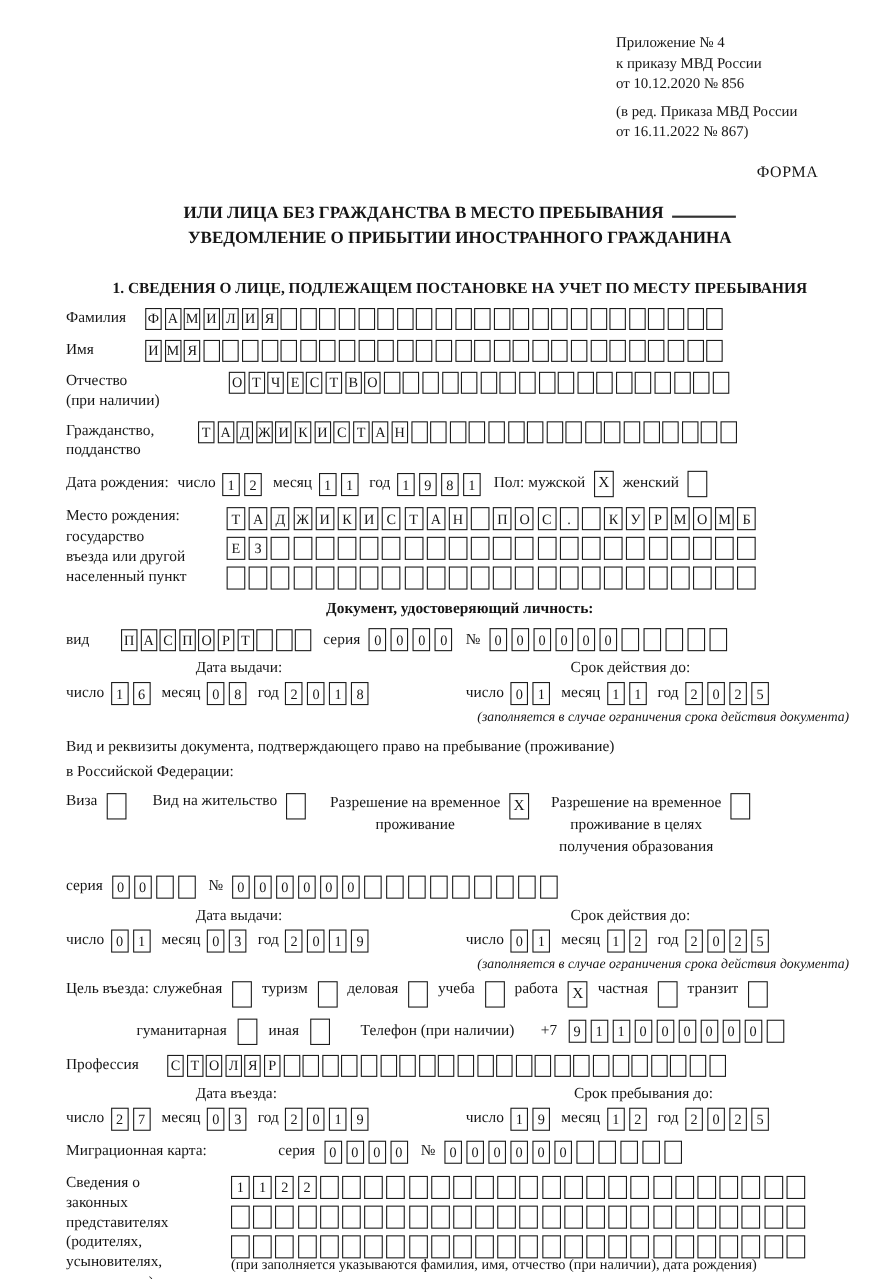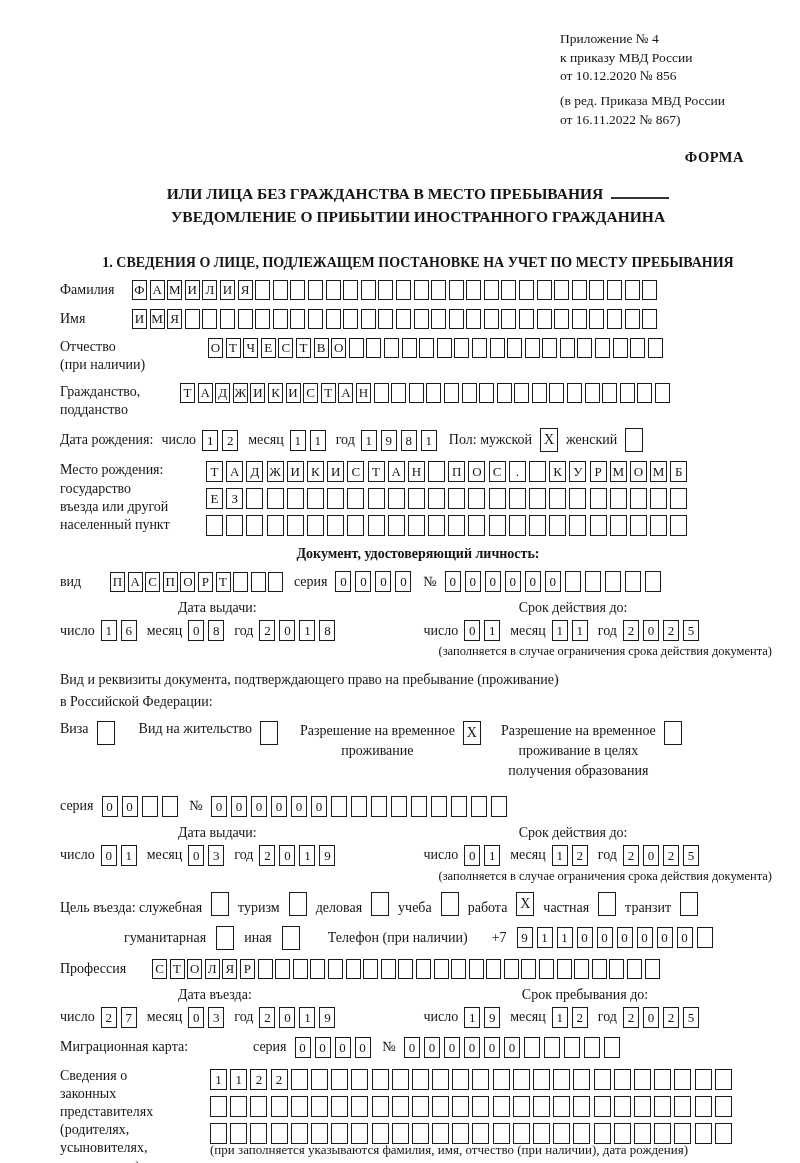--- a/index.html
+++ b/index.html
@@ -4,40 +4,40 @@
 <style>
   * { box-sizing: border-box; }
   html,body { margin:0; padding:0; background:#888; }
   .page {
     width:800px; min-height:1163px; margin:0 auto; background:#fff;
     font-family:"Liberation Serif","DejaVu Serif",serif; color:#151515;
     padding:30px 24px 24px 60px; position:relative;
   }
   .hdr { margin-left:500px; font-size:13.5px; line-height:1.38; }
   .hdr .sub { margin-top:6px; }
-  .forma { text-align:right; padding-right:32px; font-weight:bold; font-size:14.5px; margin-top:20px; letter-spacing:.5px; }
+  .forma { text-align:right; padding-right:32px; font-weight:normal; font-size:14.5px; margin-top:20px; letter-spacing:.5px; }
   .title { text-align:center; font-weight:bold; font-size:15.5px; line-height:1.5; margin-top:16px; }
   .title .uline { display:inline-block; width:58px; border-bottom:2px solid #333; height:12px; margin-left:8px; }
   .sect { font-weight:bold; font-size:14px; margin-top:26px;text-align:center; }
   .row { display:flex; align-items:flex-start; margin-top:9px; font-size:14px; }
   .row.center { align-items:center; }
   .lbl { flex:0 0 auto; line-height:1.3;font-family:Liberation Serif, serif; }
   .cells { white-space:nowrap; }
   .cell {
     display:inline-block; width:15px; height:20px; border:1.6px solid #1c1c1c;
     margin-right:2.6px; text-align:center; font-size:13px; line-height:18px;
     vertical-align:top; background:#fff;
   }
   .lg .cell { width:17px; height:21px; margin-right:3.2px; line-height:19px; }
   .dt .cell { width:16px; height:21px; margin-right:4px; line-height:19px; }
   .cb .cell { width:18px; height:24px; margin-right:0; font-size:14px; line-height:22px; }
   .boldline { text-align:center; font-weight:bold; font-size:14px; margin-top:10px; }
   .dhead { display:flex; font-size:14px; margin-top:8px; }
   .dgrp { display:inline-flex; align-items:center; gap:6px; }
-  .foot { text-align:right; font-size:12.5px; margin-top:3px; padding-right:4px; }
+  .foot { text-align:right; font-size:12.5px; margin-top:3px; padding-right:4px;font-style:italic; }
   .para { font-size:14px; line-height:1.55; margin-top:10px; }
   .ckrow { display:flex; align-items:flex-start; font-size:14px; margin-top:8px; }
   .ckitem { display:flex; align-items:flex-start; gap:8px; }
   .mlbl { text-align:center; line-height:1.45; }
   .capt { font-size:13px; margin-left:150px; margin-top:4px; }
   .stack > .cells { display:block; margin-top:6px; }
   .stack > .cells:first-child { margin-top:0; }
 </style>
 </head>
 <body>
@@ -207,21 +207,21 @@
       <span>число</span>
       <span class="cells"><span class="cell">0</span><span class="cell">1</span></span>
       <span>месяц</span>
       <span class="cells"><span class="cell">1</span><span class="cell">2</span></span>
       <span>год</span>
       <span class="cells"><span class="cell">2</span><span class="cell">0</span><span class="cell">2</span><span class="cell">5</span></span>
     </span>
   </div>
   <div class="foot">(заполняется в случае ограничения срока действия документа)</div>
 
-  <div class="ckrow center" style="gap:9px; align-items:flex-end">
+  <div class="ckrow center" style="gap:9px; align-items:flex-start">
     <span>Цель въезда: служебная</span>
     <span class="cells cb"><span class="cell"></span></span>
     <span>туризм</span>
     <span class="cells cb"><span class="cell"></span></span>
     <span>деловая</span>
     <span class="cells cb"><span class="cell"></span></span>
     <span>учеба</span>
     <span class="cells cb"><span class="cell"></span></span>
     <span>работа</span>
     <span class="cells cb"><span class="cell">X</span></span>

